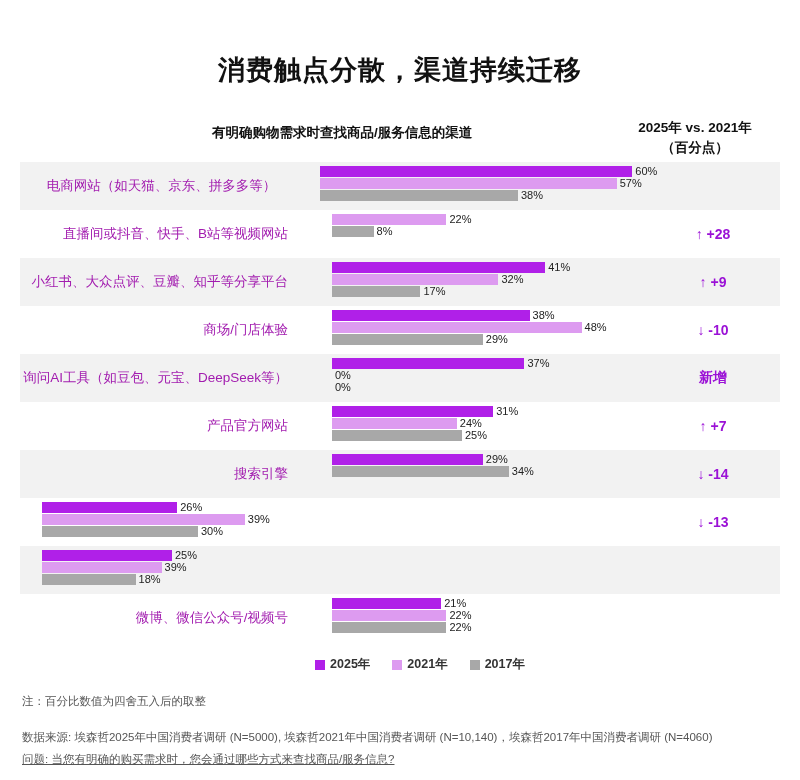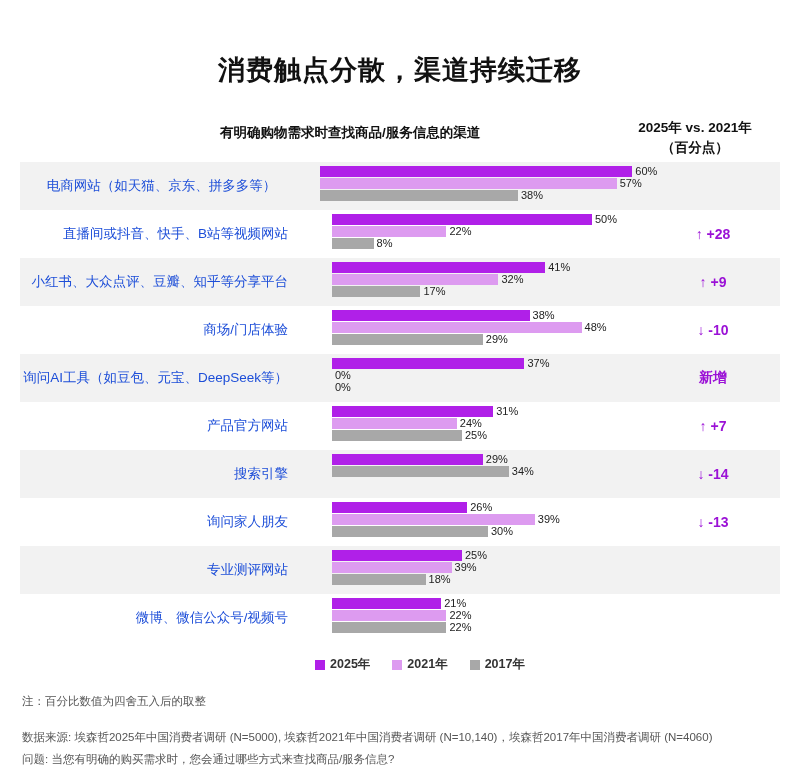--- a/index.html
+++ b/index.html
@@ -32,21 +32,21 @@
     position: relative;
     margin: 30px 0 0 0;
     padding: 0 20px 0 20px;
   }
   .header-row {
     position: relative;
     height: 44px;
   }
   .subtitle {
     position: absolute;
-    left: 200px;
+    left: 192px;
     top: 6px;
     font-size: 13.5px;
     font-weight: bold;
     color: #111111;
   }
   .delta-header {
     position: absolute;
     right: 10px;
     top: 0px;
     text-align: center;
@@ -67,21 +67,21 @@
     box-sizing: border-box;
   }
   .row.alt {
     background: #f2f2f2;
   }
   .row-label {
     width: 290px;
     text-align: right;
     padding-right: 22px;
     font-size: 13.5px;
-    color: #1d4ed8;
+    color: #a21caf;
     box-sizing: border-box;
     line-height: 1.2;
   }
   .bars {
     position: relative;
     flex: 1 1 auto;
     height: 42px;
   }
   .barline {
     position: relative;
@@ -131,21 +131,21 @@
   .footnotes {
     margin-top: 18px;
     padding-left: 22px;
     padding-right: 8px;
     font-size: 11.5px;
     color: #555555;
     line-height: 1.9;
   }
   .footnote-note { margin-bottom: 14px; }
   .footnote-src { color: #555555; }
-  .footnote-q { color: #555555; }
+  .footnote-q { color: #555555; text-decoration: underline; }
 </style>
 </head>
 <body>
 
 <div class="page">
 
   <div class="title">消费触点分散，渠道持续迁移</div>
 
   <div class="chart-area">
 
@@ -173,24 +173,20 @@
               <div class="bar y2017" style="width: 197.6px;"></div>
               <span class="bar-val">38%</span>
             </div>
           </div>
           <div class="delta"></div>
         </div>
         <div class="row">
           <div class="row-label">直播间或抖音、快手、B站等视频网站</div>
           <div class="bars">
             <div class="barline">
-              <div class="bar y2025" style="width: 260px;"></div>
-              <span class="bar-val">50%</span>
-            </div>
-            <div class="barline">
               <div class="bar y2021" style="width: 114.4px;"></div>
               <span class="bar-val">22%</span>
             </div>
             <div class="barline">
               <div class="bar y2017" style="width: 41.6px;"></div>
               <span class="bar-val">8%</span>
             </div>
           </div>
           <div class="delta">↑ +28</div>
         </div>
@@ -274,39 +270,37 @@
               <span class="bar-val">29%</span>
             </div>
             <div class="barline">
               <div class="bar y2017" style="width: 176.8px;"></div>
               <span class="bar-val">34%</span>
             </div>
           </div>
           <div class="delta">↓ -14</div>
         </div>
         <div class="row">
-          <div class="row-label">询问家人朋友</div>
           <div class="bars">
             <div class="barline">
               <div class="bar y2025" style="width: 135.2px;"></div>
               <span class="bar-val">26%</span>
             </div>
             <div class="barline">
               <div class="bar y2021" style="width: 202.8px;"></div>
               <span class="bar-val">39%</span>
             </div>
             <div class="barline">
               <div class="bar y2017" style="width: 156px;"></div>
               <span class="bar-val">30%</span>
             </div>
           </div>
           <div class="delta">↓ -13</div>
         </div>
         <div class="row alt">
-          <div class="row-label">专业测评网站</div>
           <div class="bars">
             <div class="barline">
               <div class="bar y2025" style="width: 130px;"></div>
               <span class="bar-val">25%</span>
             </div>
             <div class="barline">
               <div class="bar y2021" style="width: 119.6px;"></div>
               <span class="bar-val">39%</span>
             </div>
             <div class="barline">

